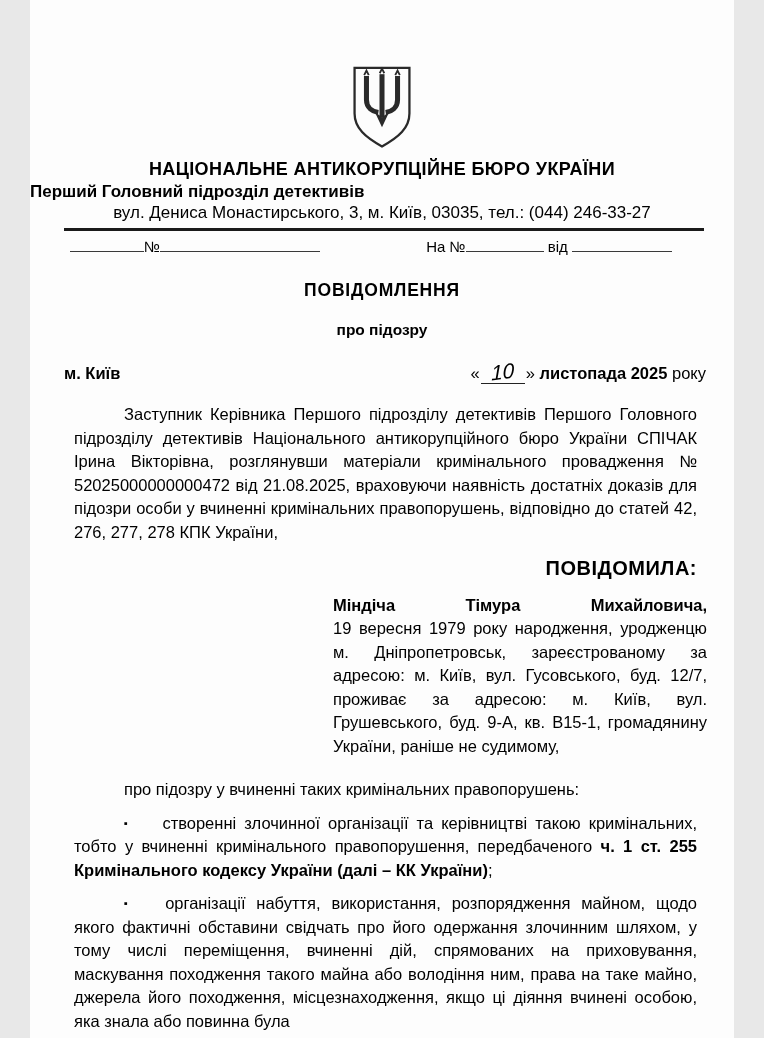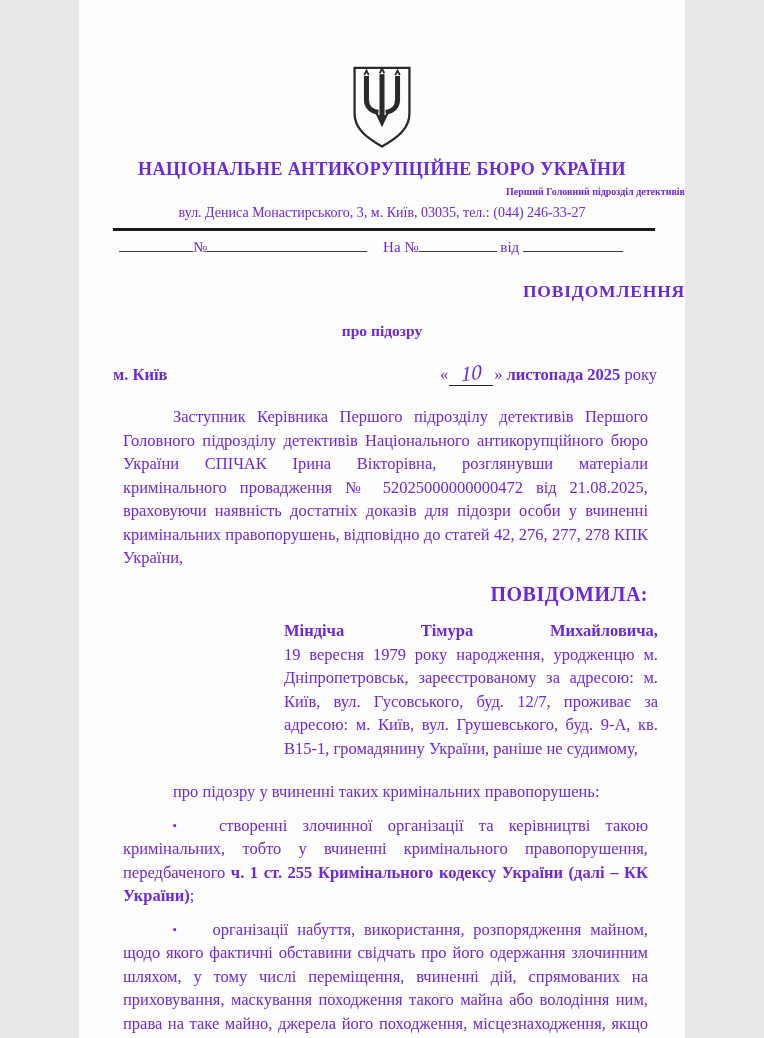--- a/index.html
+++ b/index.html
@@ -1,29 +1,29 @@
 <!DOCTYPE html>
 <html lang="uk"><head>
 <meta charset="utf-8">
 <style>
   html,body{margin:0;padding:0;background:#e8e8e8;}
   .page{
-    width:606px;height:1038px;margin:0 auto;background:#fdfdfd;
-    font-family:Liberation Serif, serif;color:#6d28d9;
+    width:704px;height:1038px;margin:0 auto;background:#fdfdfd;
+    font-family:Liberation Sans, sans-serif;color:#000000;
     overflow:hidden;box-sizing:border-box;position:relative;
   }
   .emblem-wrap{text-align:center;padding-top:64px;line-height:0;}
   .org-name{margin-top:6px;text-align:center;font-weight:bold;font-size:18px;letter-spacing:0.4px;line-height:22px;}
-  .division{text-align:right;font-weight:bold;font-size:10px;margin-top:2px;line-height:20px;margin-left:48px;}
-  .addr-block{text-align:center;font-size:14px;margin-top:4px;line-height:14px;}
+  .division{text-align:left;font-weight:bold;font-size:17px;margin-top:2px;line-height:20px;}
+  .addr-block{text-align:center;font-size:17px;margin-top:4px;line-height:14px;}
   .rule{margin:8px 30px 0 34px;border-top:3px solid #1b1b1b;}
   .ref-row{display:flex;justify-content:space-between;margin:5px 62px 0 40px;font-size:15px;align-items:baseline;}
   .blank{display:inline-block;border-bottom:1px solid #3a3a3a;height:15px;vertical-align:baseline;}
   .blank.b74{width:74px}.blank.b160{width:160px}.blank.b78{width:78px}.blank.b118{width:100px}
-  .title{margin-top:24px;text-align:right;font-weight:bold;font-size:17.5px;letter-spacing:0.8px;line-height:22px;}
+  .title{margin-top:24px;text-align:center;font-weight:bold;font-size:17.5px;letter-spacing:0.8px;line-height:22px;}
   .subtitle{text-align:center;font-weight:bold;font-size:15.5px;margin-top:19px;line-height:20px;}
   .dateline{display:flex;justify-content:space-between;margin:24px 28px 4px 34px;font-size:16.5px;align-items:baseline;}
   .city{font-weight:bold;}
   .date-right .month-bold{font-weight:bold;}
   .day-underline{display:inline-block;width:44px;border-bottom:1.3px solid #222;text-align:center;margin:0 1px;}
   .handwritten{display:inline-block;font-size:21px;font-style:italic;transform:rotate(-7deg) skewX(-6deg);line-height:16px;}
   .content{margin:0 27px 0 34px;font-size:16.5px;line-height:23.5px;text-align:justify;}
   .content p{margin:10px;}
   .p1{margin-top:19px !important;text-indent:50px;}
   .announce{margin-top:13px !important;text-align:right;font-weight:bold;font-size:20px;letter-spacing:0.5px;}

